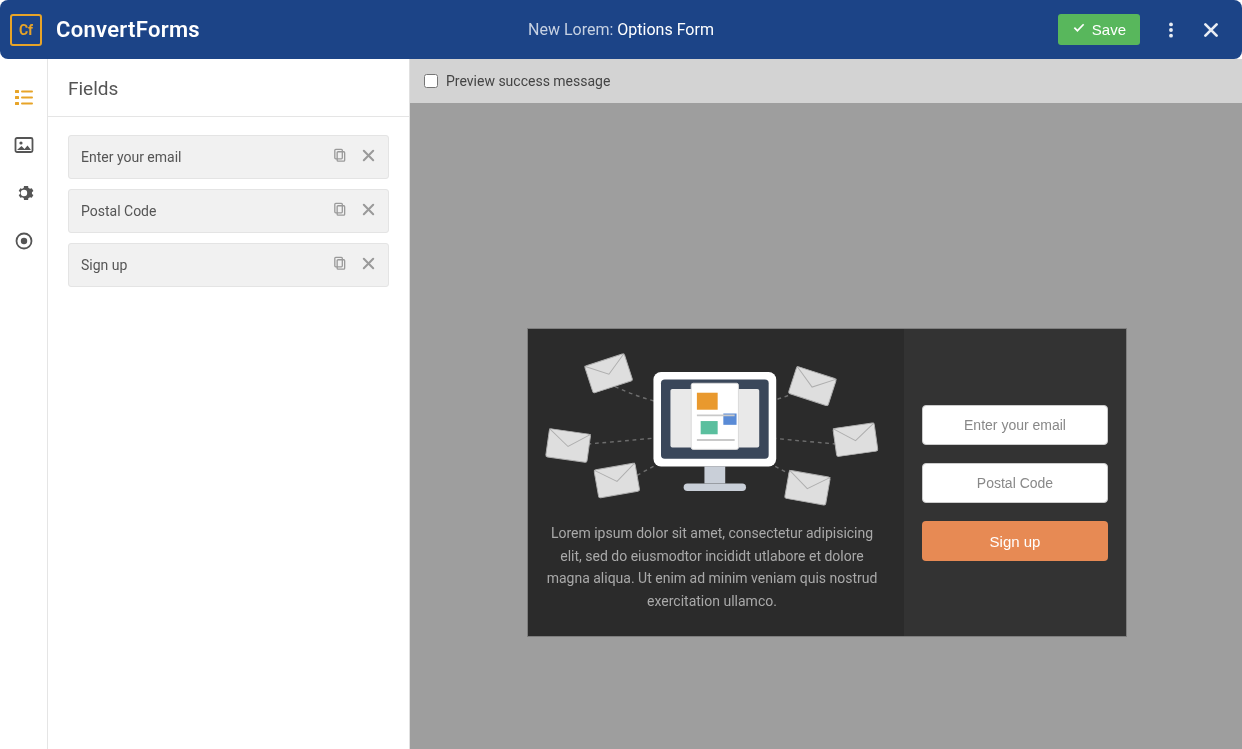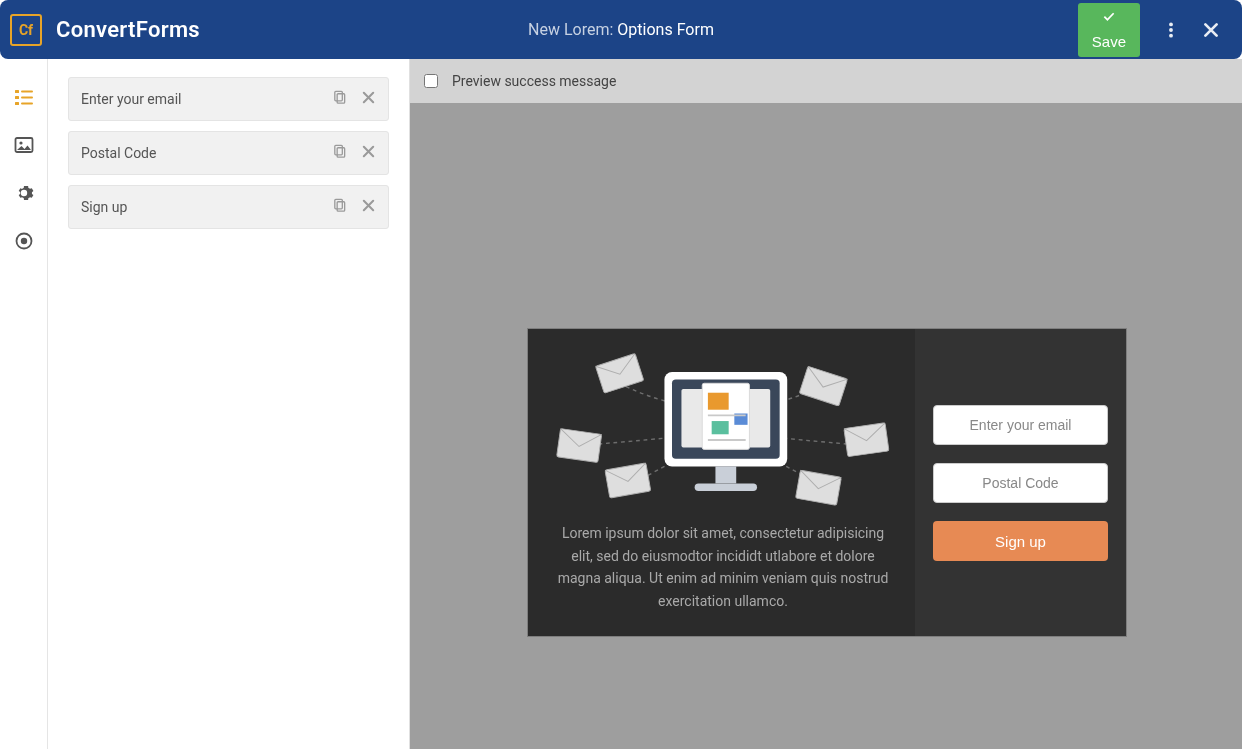--- a/index.html
+++ b/index.html
@@ -38,21 +38,21 @@
   .brand { font-size: 22px; font-weight: 600; letter-spacing: .3px; color:#fff; }
   .topbar-center {
     position: absolute; left: 50%; transform: translateX(-50%);
     font-size: 16px; color: #c6d1e2;
   }
   .topbar-center .title-name { color: #fff; }
   .topbar-right { margin-left: auto; display: flex; align-items: center; gap: 22px; }
   .btn-save {
     background: #58b75c; color: #fff; border: none; border-radius: 3px;
     padding: 7px 14px; font-size: 15px; cursor: pointer;
-    display: flex; align-items: center; gap: 6px; flex-direction: column;
+    display: flex; align-items: center; gap: 6px;
   }
   .btn-save svg { width: 14px; height: 14px; fill: #fff; }
   .icon-btn { cursor: pointer; opacity: .9; display:flex; }
   .icon-btn svg { width: 18px; height: 18px; fill: #fff; }
 
   
   .shell { display: flex; height: calc(749px - 59px); }
 
   .iconrail {
     width: 48px; border-right: 1px solid #e5e5e5; background:#fff;
@@ -86,33 +86,33 @@
     cursor: grab;
   }
   .field-row .field-label { color:#555; font-size:14px; }
   .field-actions { display:flex; gap:14px; }
   .field-actions svg { width:15px; height:15px; fill:#9a9a9a; cursor:pointer; }
 
   
   .canvas { flex:1; background:#9e9e9e; position:relative; }
   .preview-strip {
     height: 44px; background:#d3d3d3; display:flex; align-items:center;
-    padding-left: 14px; gap:14px; color:#444; font-size:14px;
+    padding-left: 14px; gap:8px; color:#444; font-size:14px;
   }
   .preview-strip input[type=checkbox]{
     width:14px; height:14px; accent-color:#666; cursor:pointer;
   }
 
   .form-preview {
     position:absolute; top:270px; left:118px; width:598px; height:307px;
     background:#2b2b2b; display:flex; color:#aeaeae;
     box-shadow: 0 0 0 1px rgba(0,0,0,.2);
   }
   .form-left {
-    flex: 1; padding: 24px 22px 24px 25px; display:flex; flex-direction:column;
+    flex: 1; padding: 24px 22px 24px 14px; display:flex; flex-direction:column;
     align-items:center; justify-content:space-between;
   }
   .hero-art { width: 100%; height: 155px; display:flex; align-items:center; justify-content:center; }
   .form-desc {
     text-align:center; font-size:14px; line-height:1.6; color:#a9a9a9;
   }
 
   .form-right {
     width: 222px; background:#333333; padding: 76px 18px 0 18px;
     display:flex; flex-direction:column; gap:18px;
@@ -190,20 +190,21 @@
     </span>
     <span class="rail-btn">
       <svg viewBox="0 0 20 20">
           <circle cx="10" cy="10" r="7.5" fill="none" stroke="#555" stroke-width="1.8"></circle>
           <circle cx="10" cy="10" r="3.2"></circle>
         </svg>
     </span>
   </div>
 
   <div class="sidepanel">
+    <div class="panel-header">Fields</div>
 
 
     <div class="fields-list">
       <div class="field-row">
         <span class="field-label">Enter your email</span>
         <span class="field-actions">
           <span><svg viewBox="0 0 16 16">
                 <rect x="3" y="1.5" width="8" height="10" rx="1" fill="none" stroke="#9a9a9a" stroke-width="1.4"></rect>
                 <rect x="5.5" y="4" width="8" height="10" rx="1" fill="none" stroke="#9a9a9a" stroke-width="1.4"></rect>
               </svg></span>

